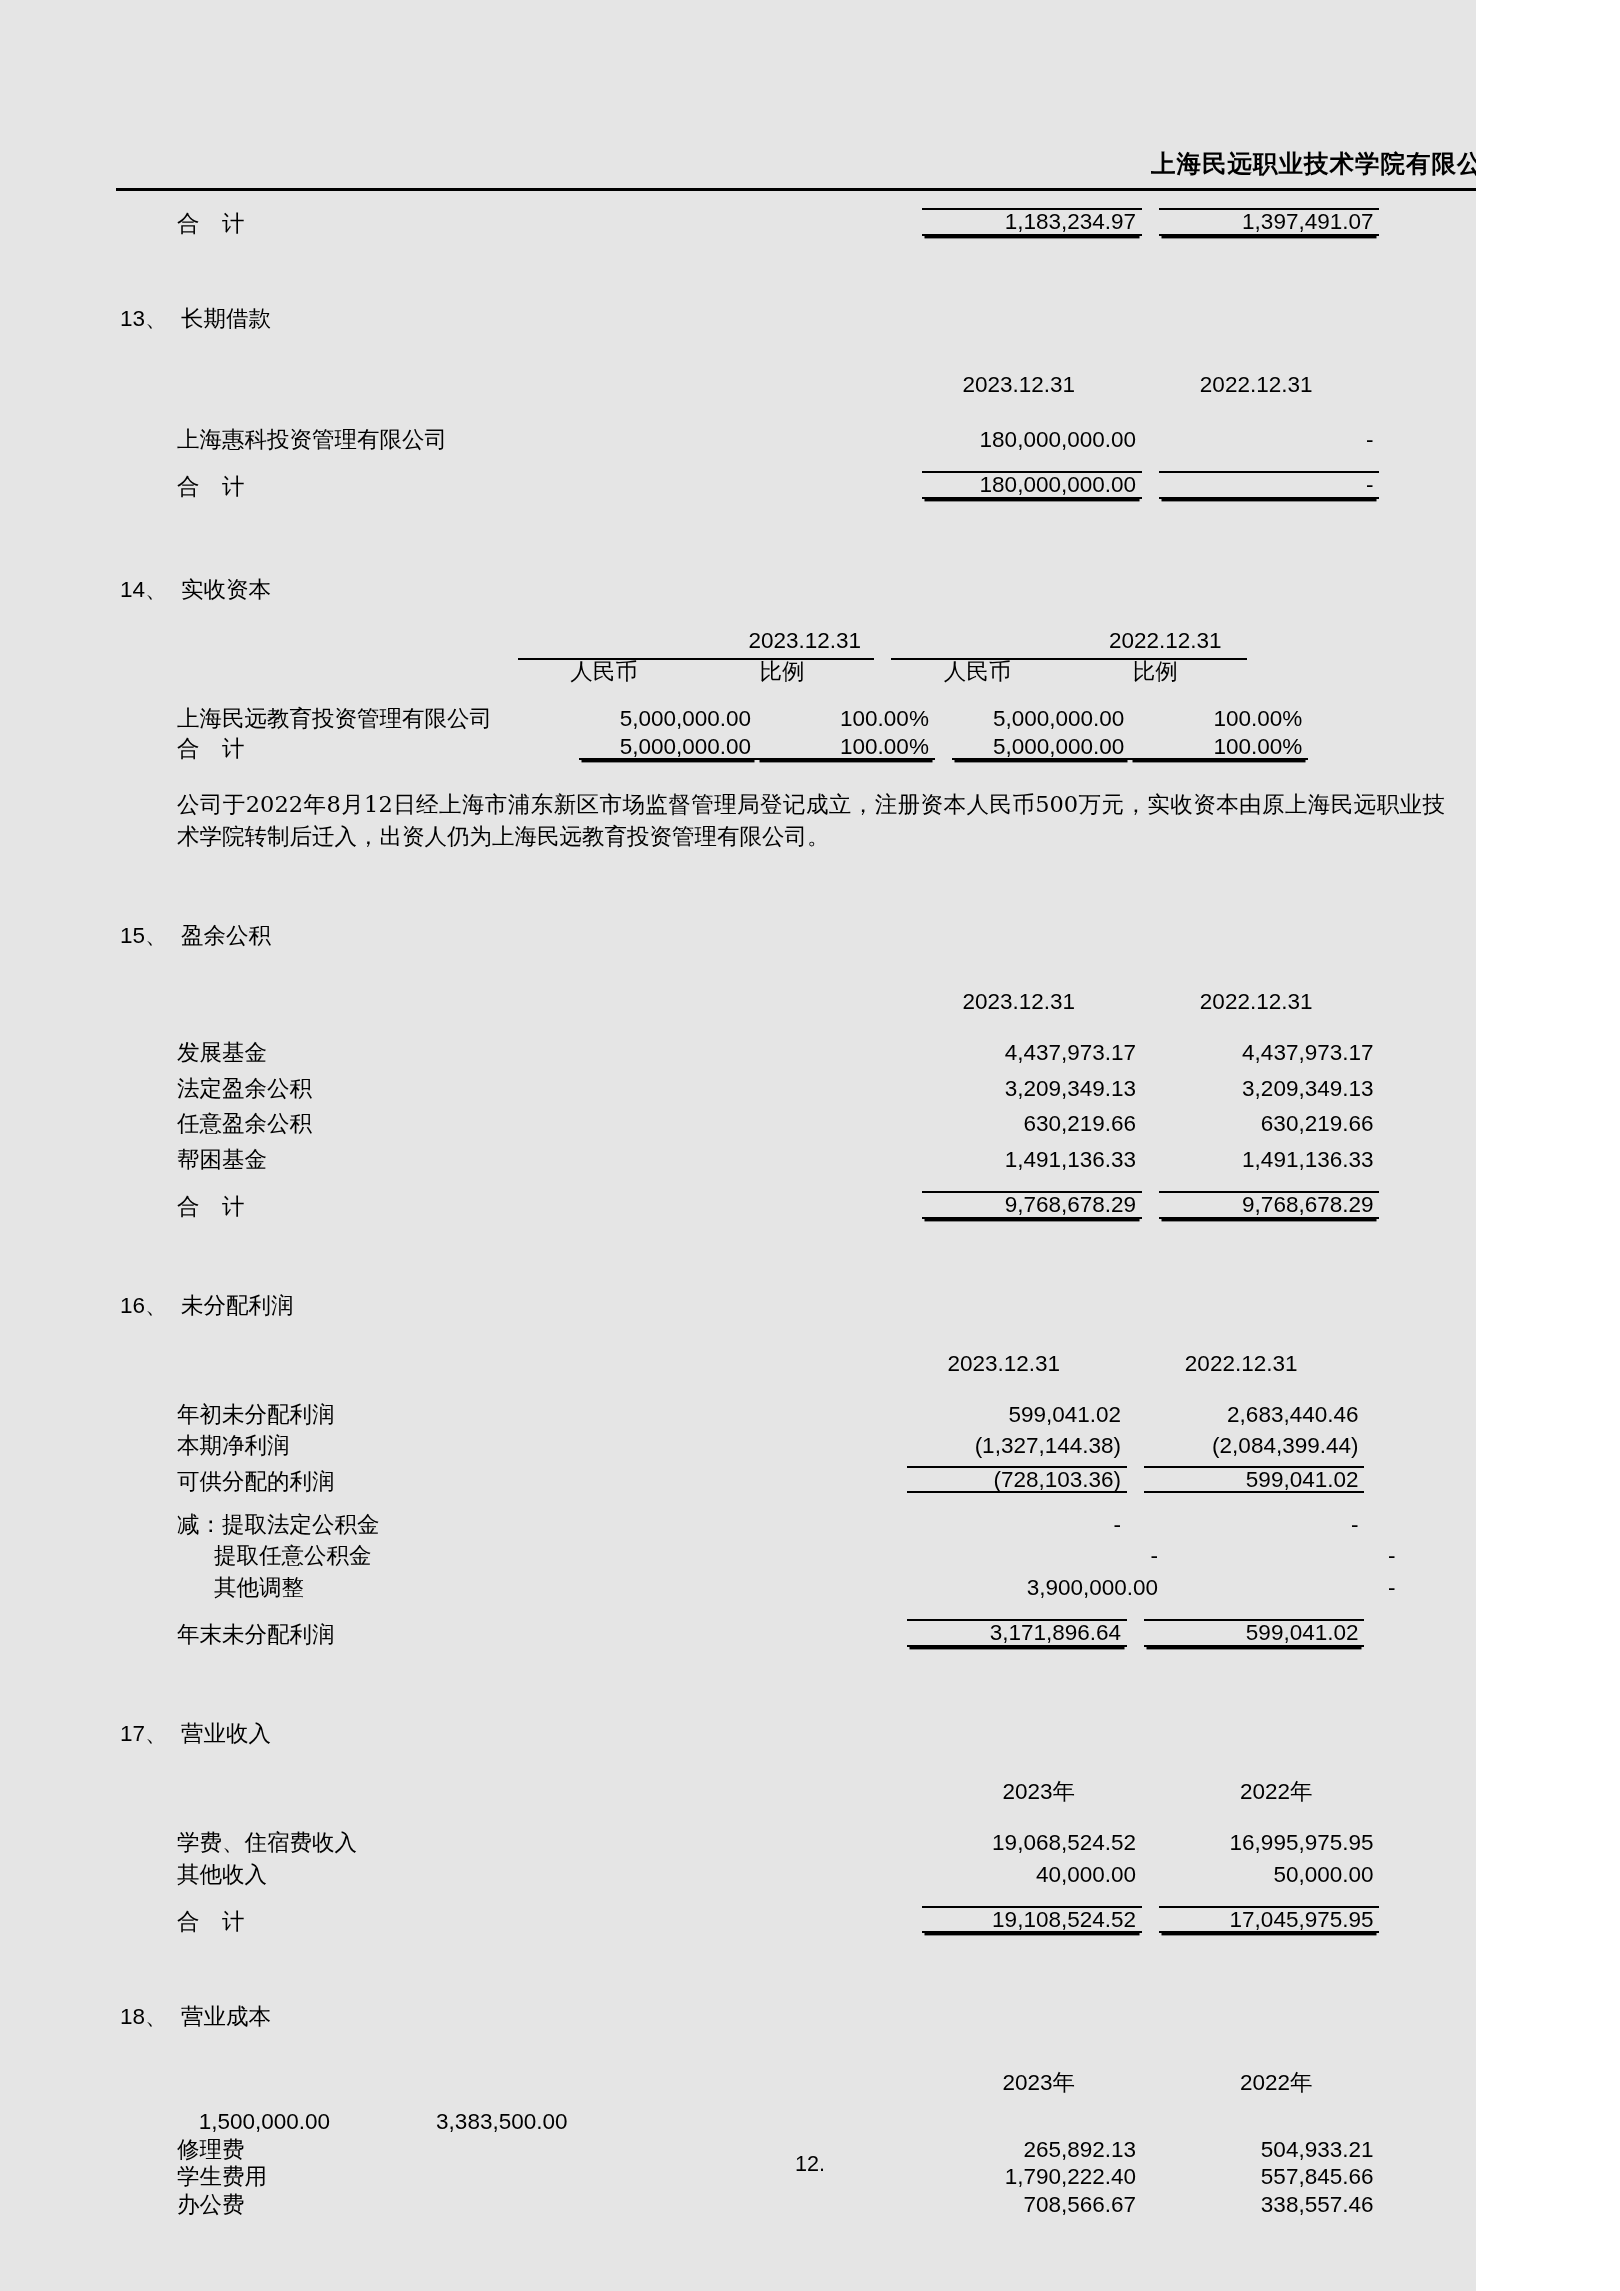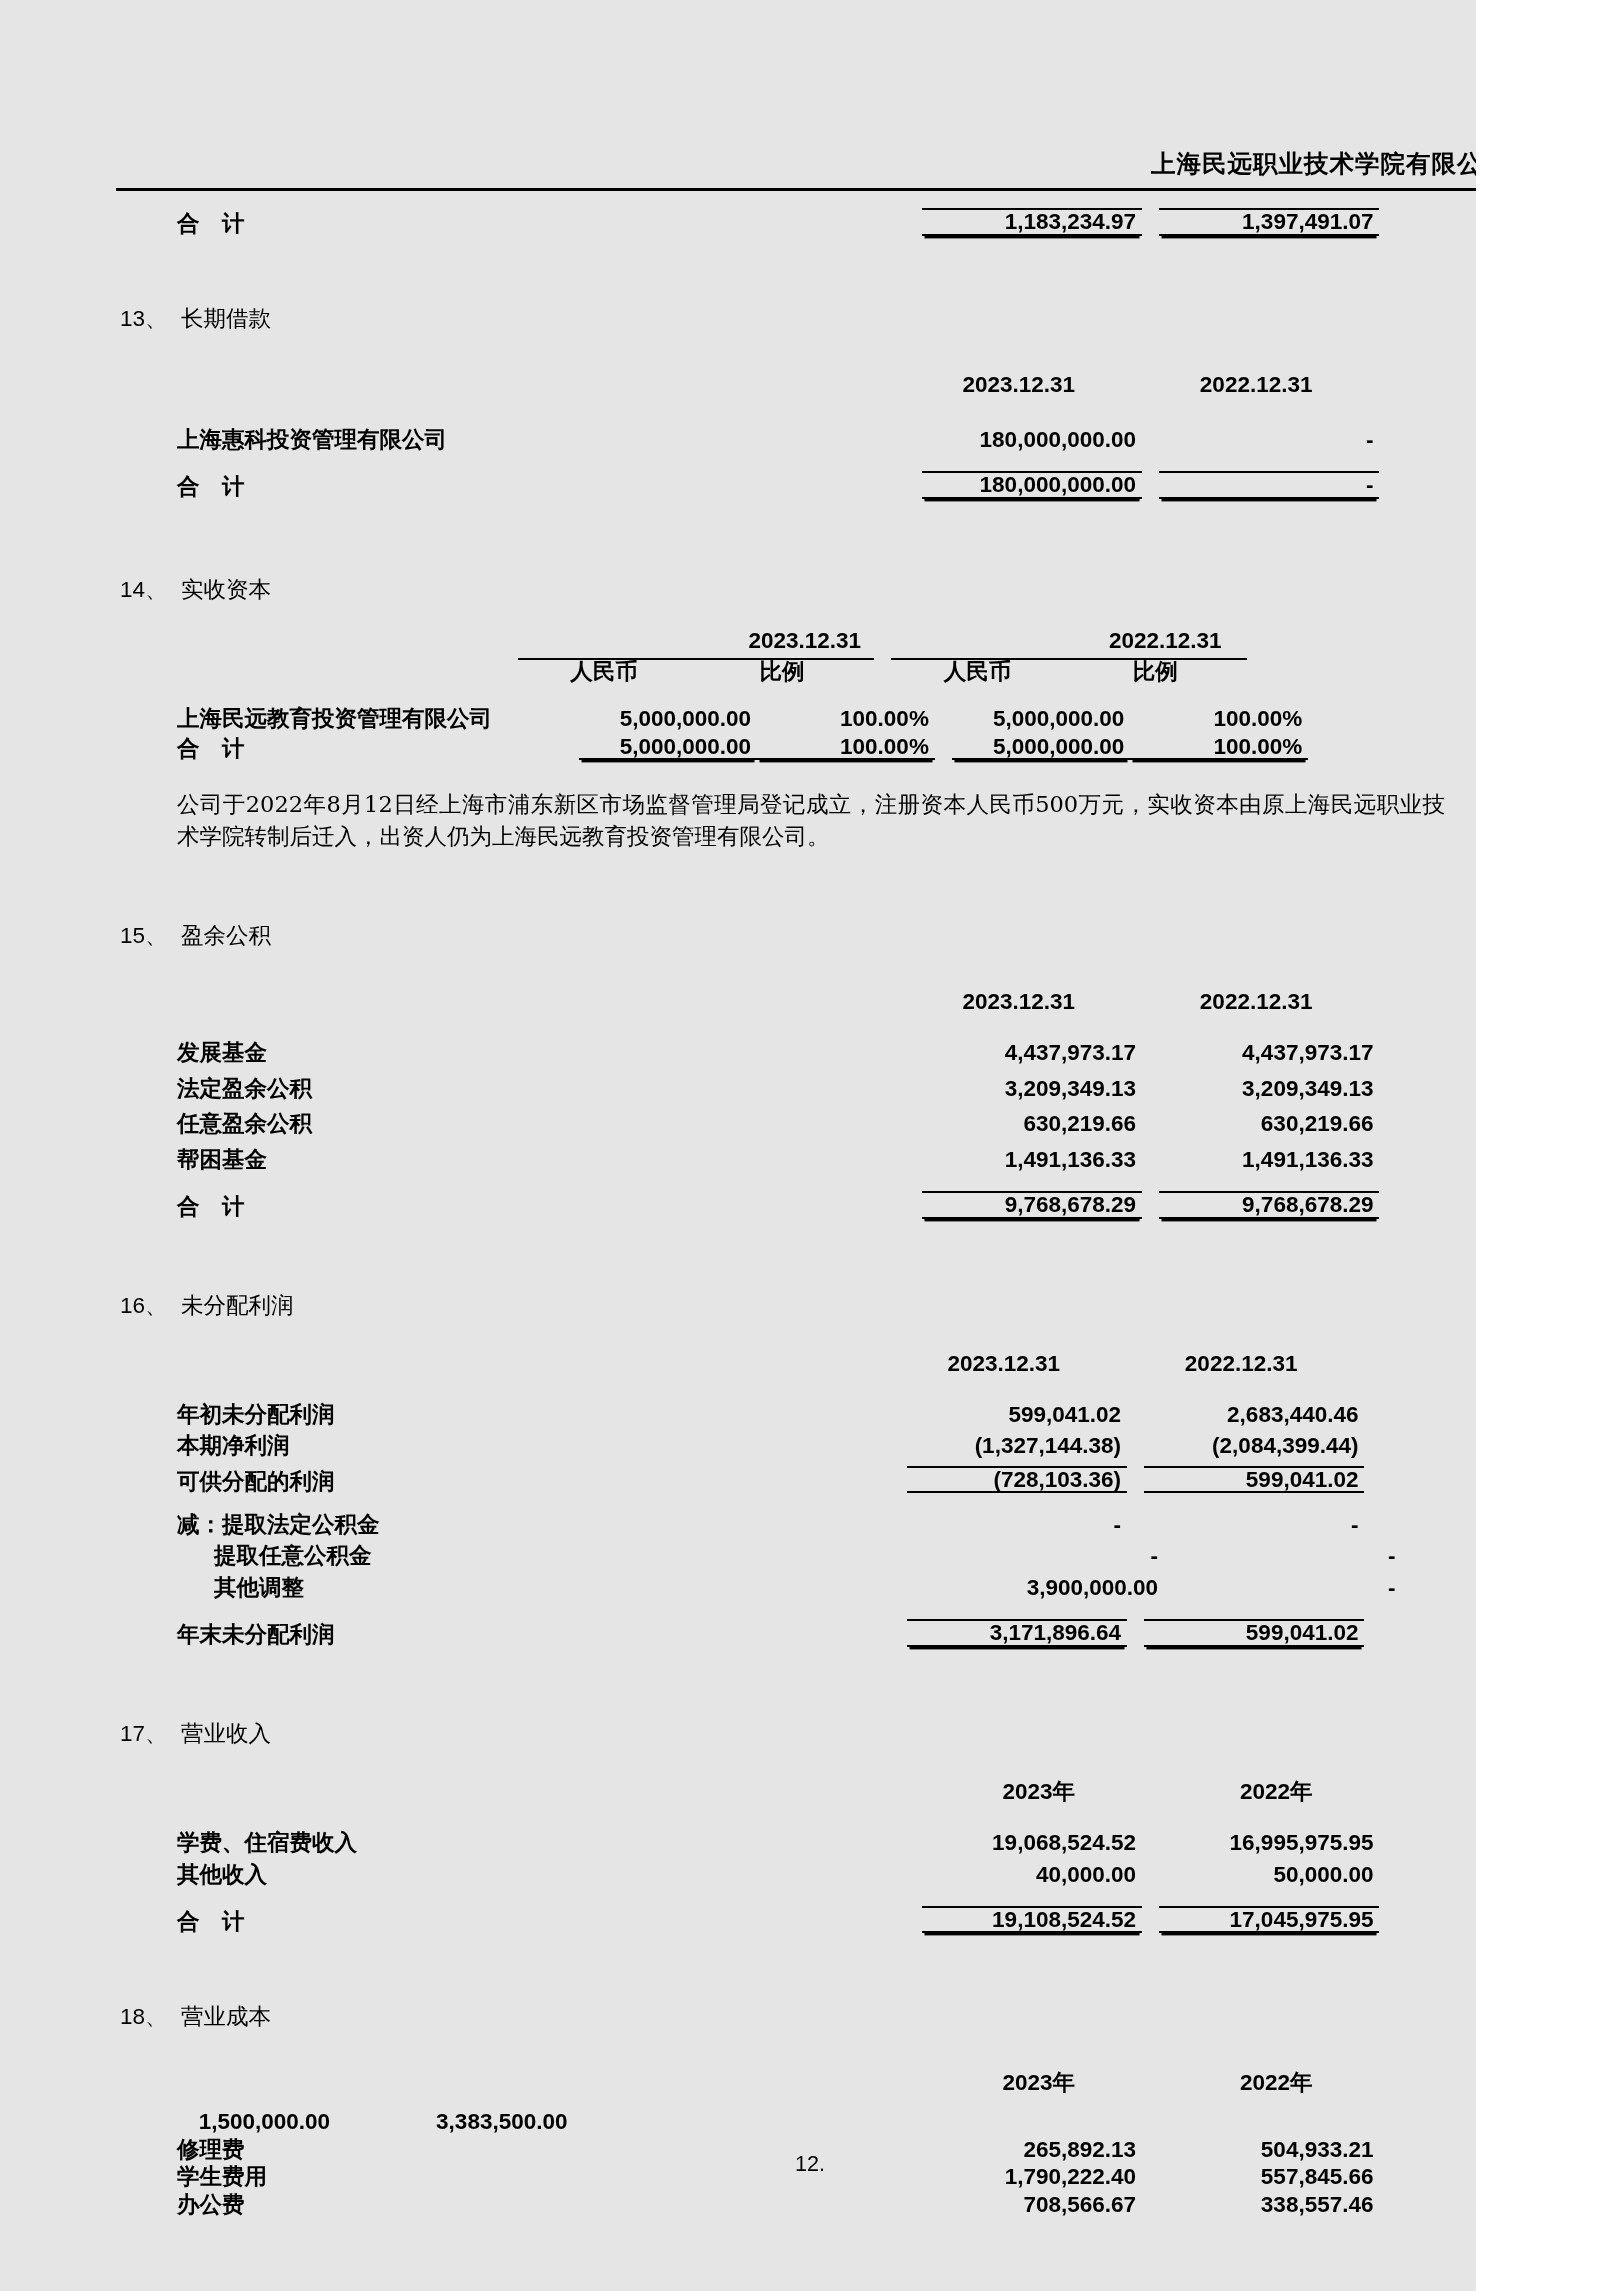--- a/index.html
+++ b/index.html
@@ -46,21 +46,20 @@
     left: 116px;
     top: 208px;
     width: 1392px;
   }
 
   
   .row {
     display: flex;
     align-items: flex-end;
     width: 100%;
-    font-weight: bold;
   }
   .lbl {
     flex: 0 0 745px;
     font-family: "DejaVu Serif", "Liberation Serif", serif;
     font-size: 22.5px;
     line-height: 1.05;
     white-space: nowrap;
   }
   .num {
     flex: 0 0 214px;

